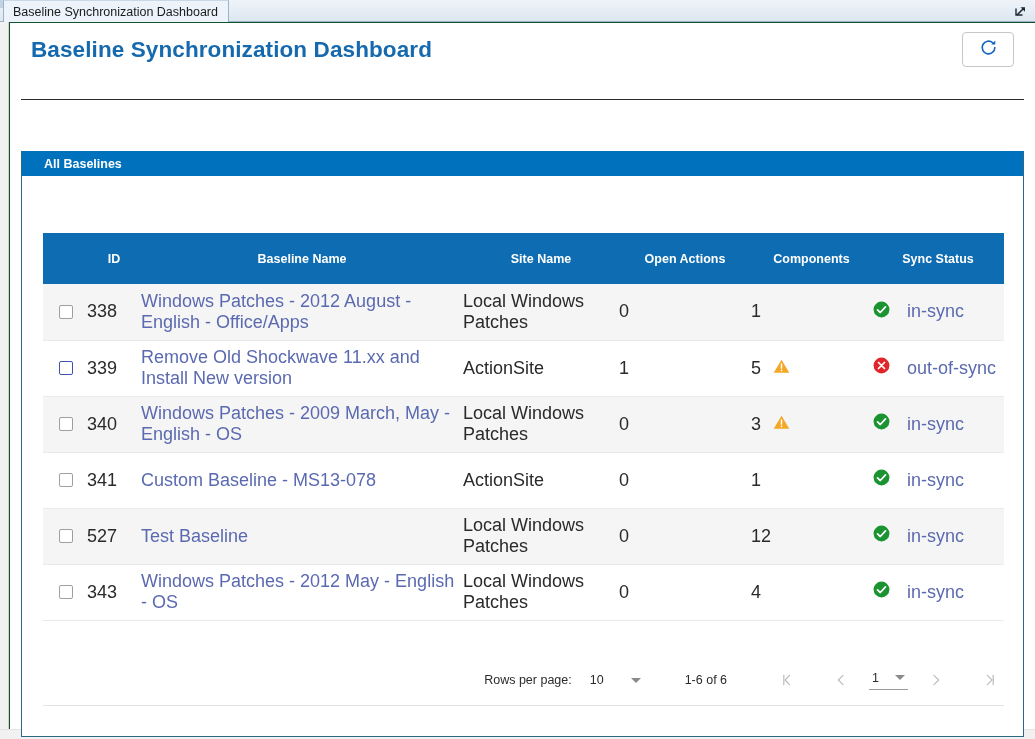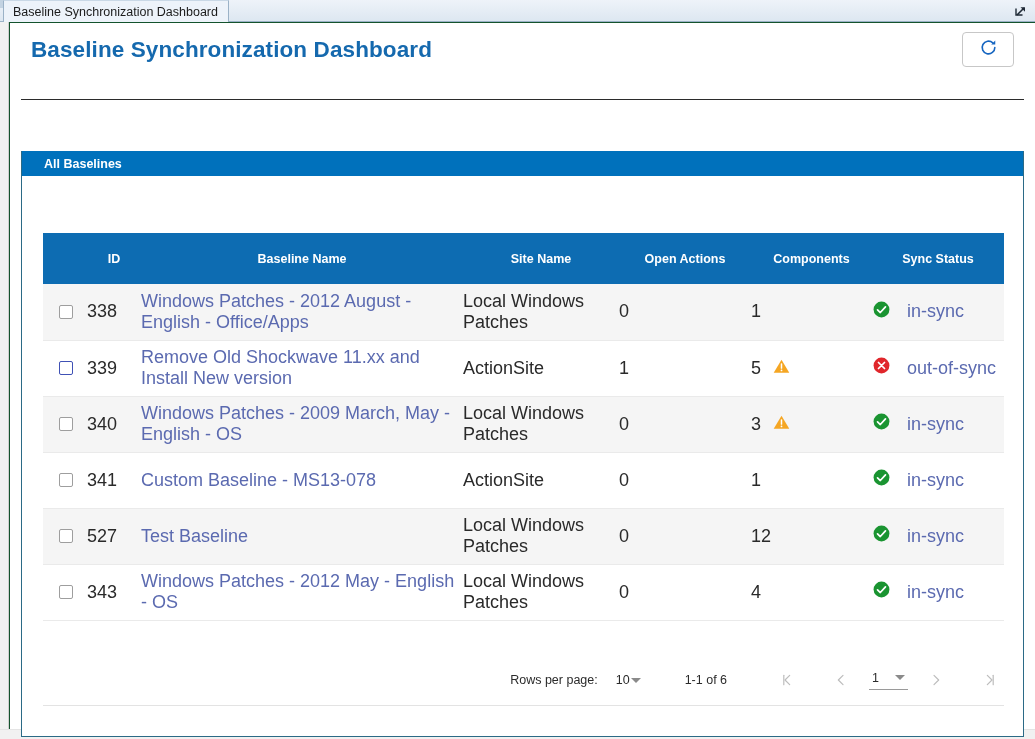--- a/index.html
+++ b/index.html
@@ -221,21 +221,21 @@
 
   
   .pager {
     position: absolute; left: 21px; bottom: 34px;
     width: 961px; height: 44px;
     display: flex; align-items: center; justify-content: flex-end;
     font-size: 12.5px; color: #2b2b2b;
   }
   .pg-label { margin-right: 18px; }
   .pg-select {
-    display: flex; align-items: center; gap: 1px;
+    display: flex; align-items: center; gap: 27px;
     cursor: pointer; margin-right: 44px;
   }
   .pg-range { margin-right: 46px; }
   .pg-btn {
     width: 28px; height: 28px;
     display: flex; align-items: center; justify-content: center;
     color: #bdbdbd; cursor: pointer;
   }
   .pg-page {
     display: flex; align-items: center; gap: 16px;
@@ -475,21 +475,21 @@
       </table>
 
       <div class="pager-rule"></div>
 
       <div class="pager">
         <span class="pg-label">Rows per page:</span>
         <span class="pg-select">
           <span>10</span>
           <span class="caret"></span>
         </span>
-        <span class="pg-range">1-1 of 6</span>
+        <span class="pg-range">1-6 of 6</span>
 
         <span class="pg-btn">
           <svg width="16" height="16" viewBox="0 0 24 24" aria-hidden="true">
             <path d="M16 5 L9 12 L16 19" stroke="#bdbdbd" stroke-width="1.8" fill="none" stroke-linecap="round" stroke-linejoin="round"></path>
             <path d="M7.2 5 L7.2 19" stroke="#bdbdbd" stroke-width="1.8" stroke-linecap="round"></path>
           </svg>
         </span>
         <span style="width:26px"></span>
         <span class="pg-btn">
           <svg width="16" height="16" viewBox="0 0 24 24" aria-hidden="true">

